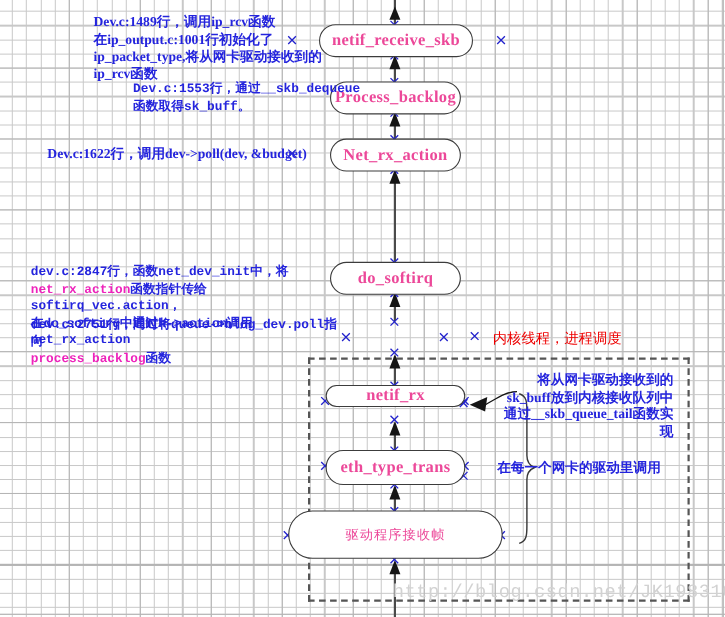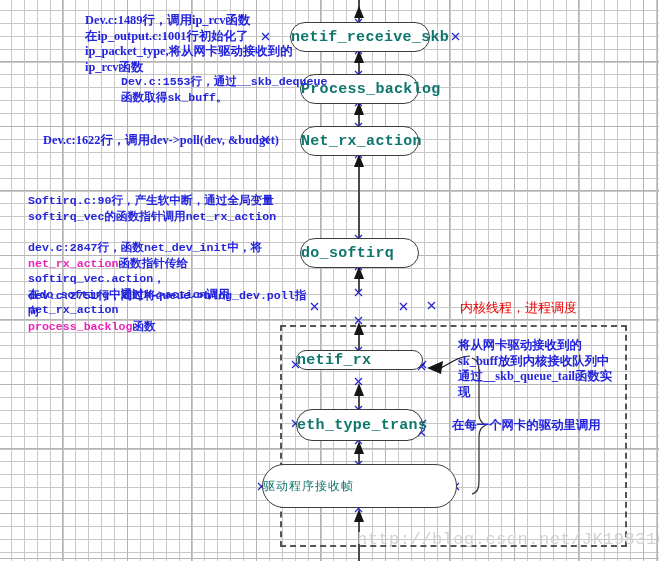--- a/index.html
+++ b/index.html
@@ -22,24 +22,24 @@
       repeating-linear-gradient(to right, #c8c8c8 0px, #c8c8c8 1px, transparent 1px, transparent 12.9px),
       repeating-linear-gradient(to bottom, #c8c8c8 0px, #c8c8c8 1px, transparent 1px, transparent 12.9px);
     background-position: -2px -3px, -2px -3px, -2px -3px, -2px -3px;
   }
 
   .node{
     position:absolute;
     border:1.4px solid #3c3c3c;
     border-radius:22px;
     background:#ffffff;
-    display:flex;align-items:center;justify-content:flex-start;
+    display:flex;align-items:center;justify-content:center;
     font-weight:bold;
-    color:#0f766e;
-    font-family:Liberation Mono, monospace;
+    color:#ec4899;
+    font-family:Liberation Serif, serif;
     letter-spacing:.3px;
     box-sizing:border-box;
   }
   .node.cjk{ font-size:12px; font-weight:normal; letter-spacing:1px;}
 
   .note{
     position:absolute;
     color:#2424dd;
     font-weight:bold;
     font-size:12.4px;
@@ -209,37 +209,35 @@
   <div class="note" style="left:85px;top:13px;">Dev.c:1489行，调用ip_rcv函数
 在ip_output.c:1001行初始化了
 ip_packet_type,将从网卡驱动接收到的
 ip_rcv函数</div>
 
   <div class="note mono" style="left:106px;top:74px;margin-left:15px;">Dev.c:1553行，通过__skb_dequeue
 函数取得sk_buff。</div>
 
   <div class="note" style="left:43px;top:133px;text-align:center;">Dev.c:1622行，调用dev-&gt;poll(dev, &amp;budget)</div>
 
-  <div class="note mono" style="left:28px;top:193px;">Softirq.c:90行，产生软中断，通过全局变量
-softirq_vec的函数指针调用net_rx_action</div>
 
   <div class="note mono" style="left:28px;top:240px;white-space:normal;width:275px;">
     <div>dev.c:2847行，函数net_dev_init中，将</div>
     <div><span class="pink">net_rx_action</span><span>函数指针传给softirq_vec.action，</span></div>
     <div>在do_softirq中通过h-&gt;action调用net_rx_action</div>
   </div>
 
   <div class="note mono" style="left:28px;top:288px;white-space:normal;width:280px;">
     <div>dev.c:2751行，同时将queue-&gt;blog_dev.poll指向</div>
     <div><span class="pink">process_backlog</span><span>函数</span></div>
   </div>
 
-  <div class="note red" style="left:460px;top:300px;">内核线程，进程调度</div>
-
-  <div class="note" style="left:458px;top:338px;">将从网卡驱动接收到的
+  <div class="note red" style="left:448px;top:300px;">内核线程，进程调度</div>
+
+  <div class="note" style="left:458px;top:338px;text-align:right;">将从网卡驱动接收到的
 sk_buff放到内核接收队列中
 通过__skb_queue_tail函数实
 现</div>
 
   <div class="note" style="left:452px;top:418px;">在每一个网卡的驱动里调用</div>
 
   <div class="watermark" style="left:357px;top:530px;">http://blog.csdn.net/JK198310</div>
 
 </div>
 

